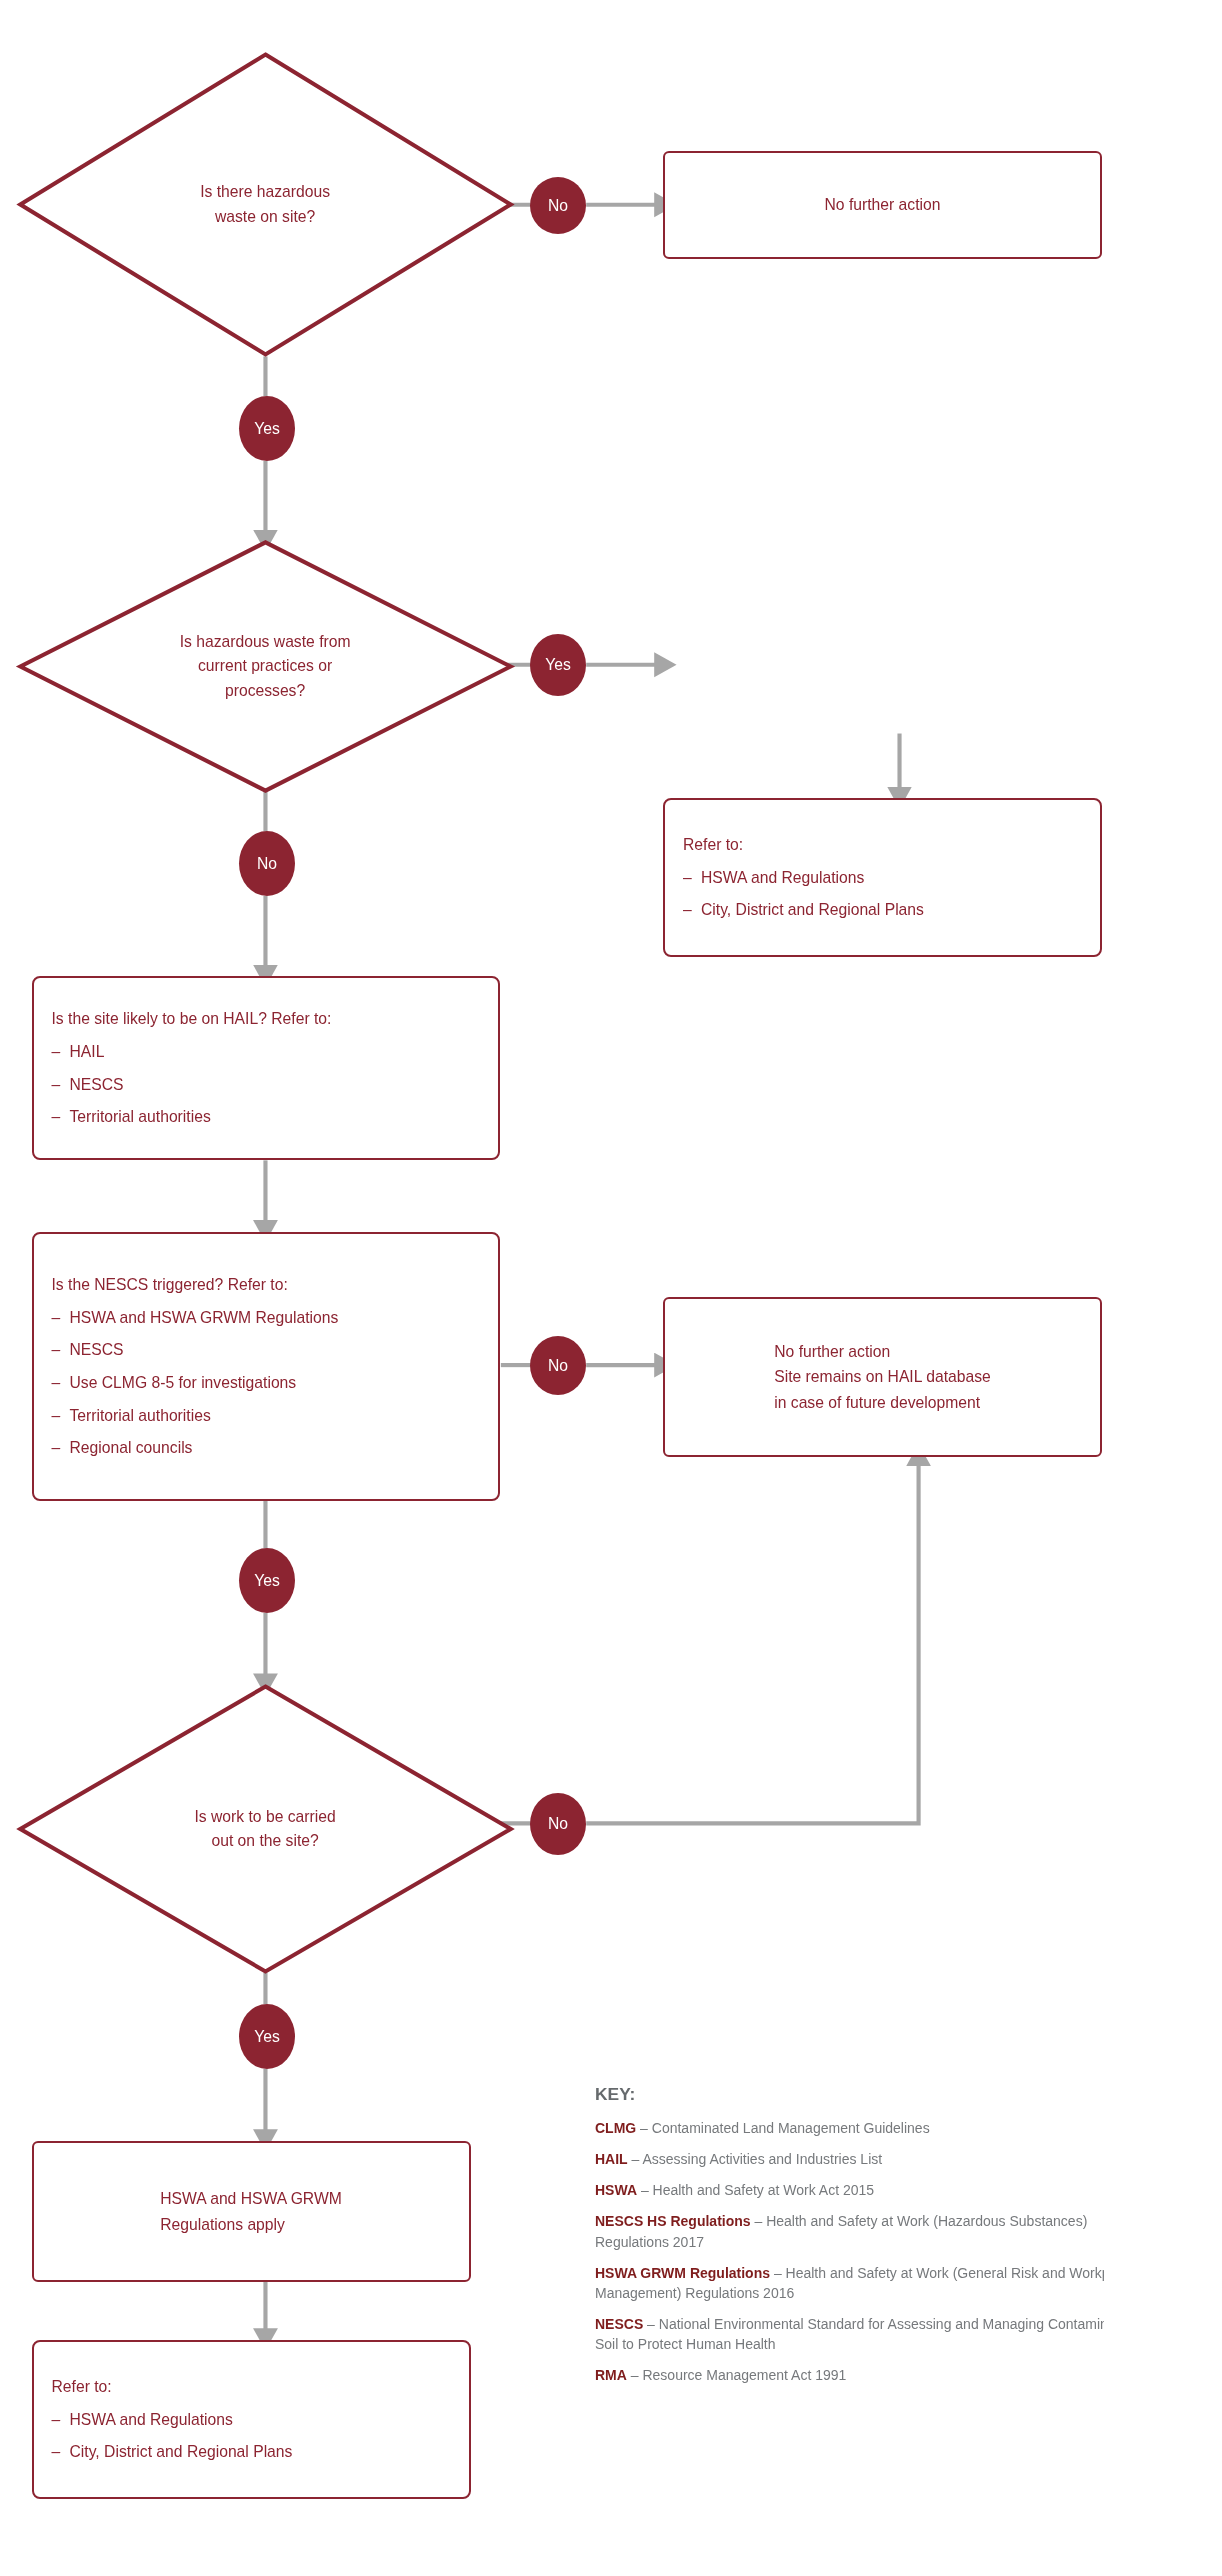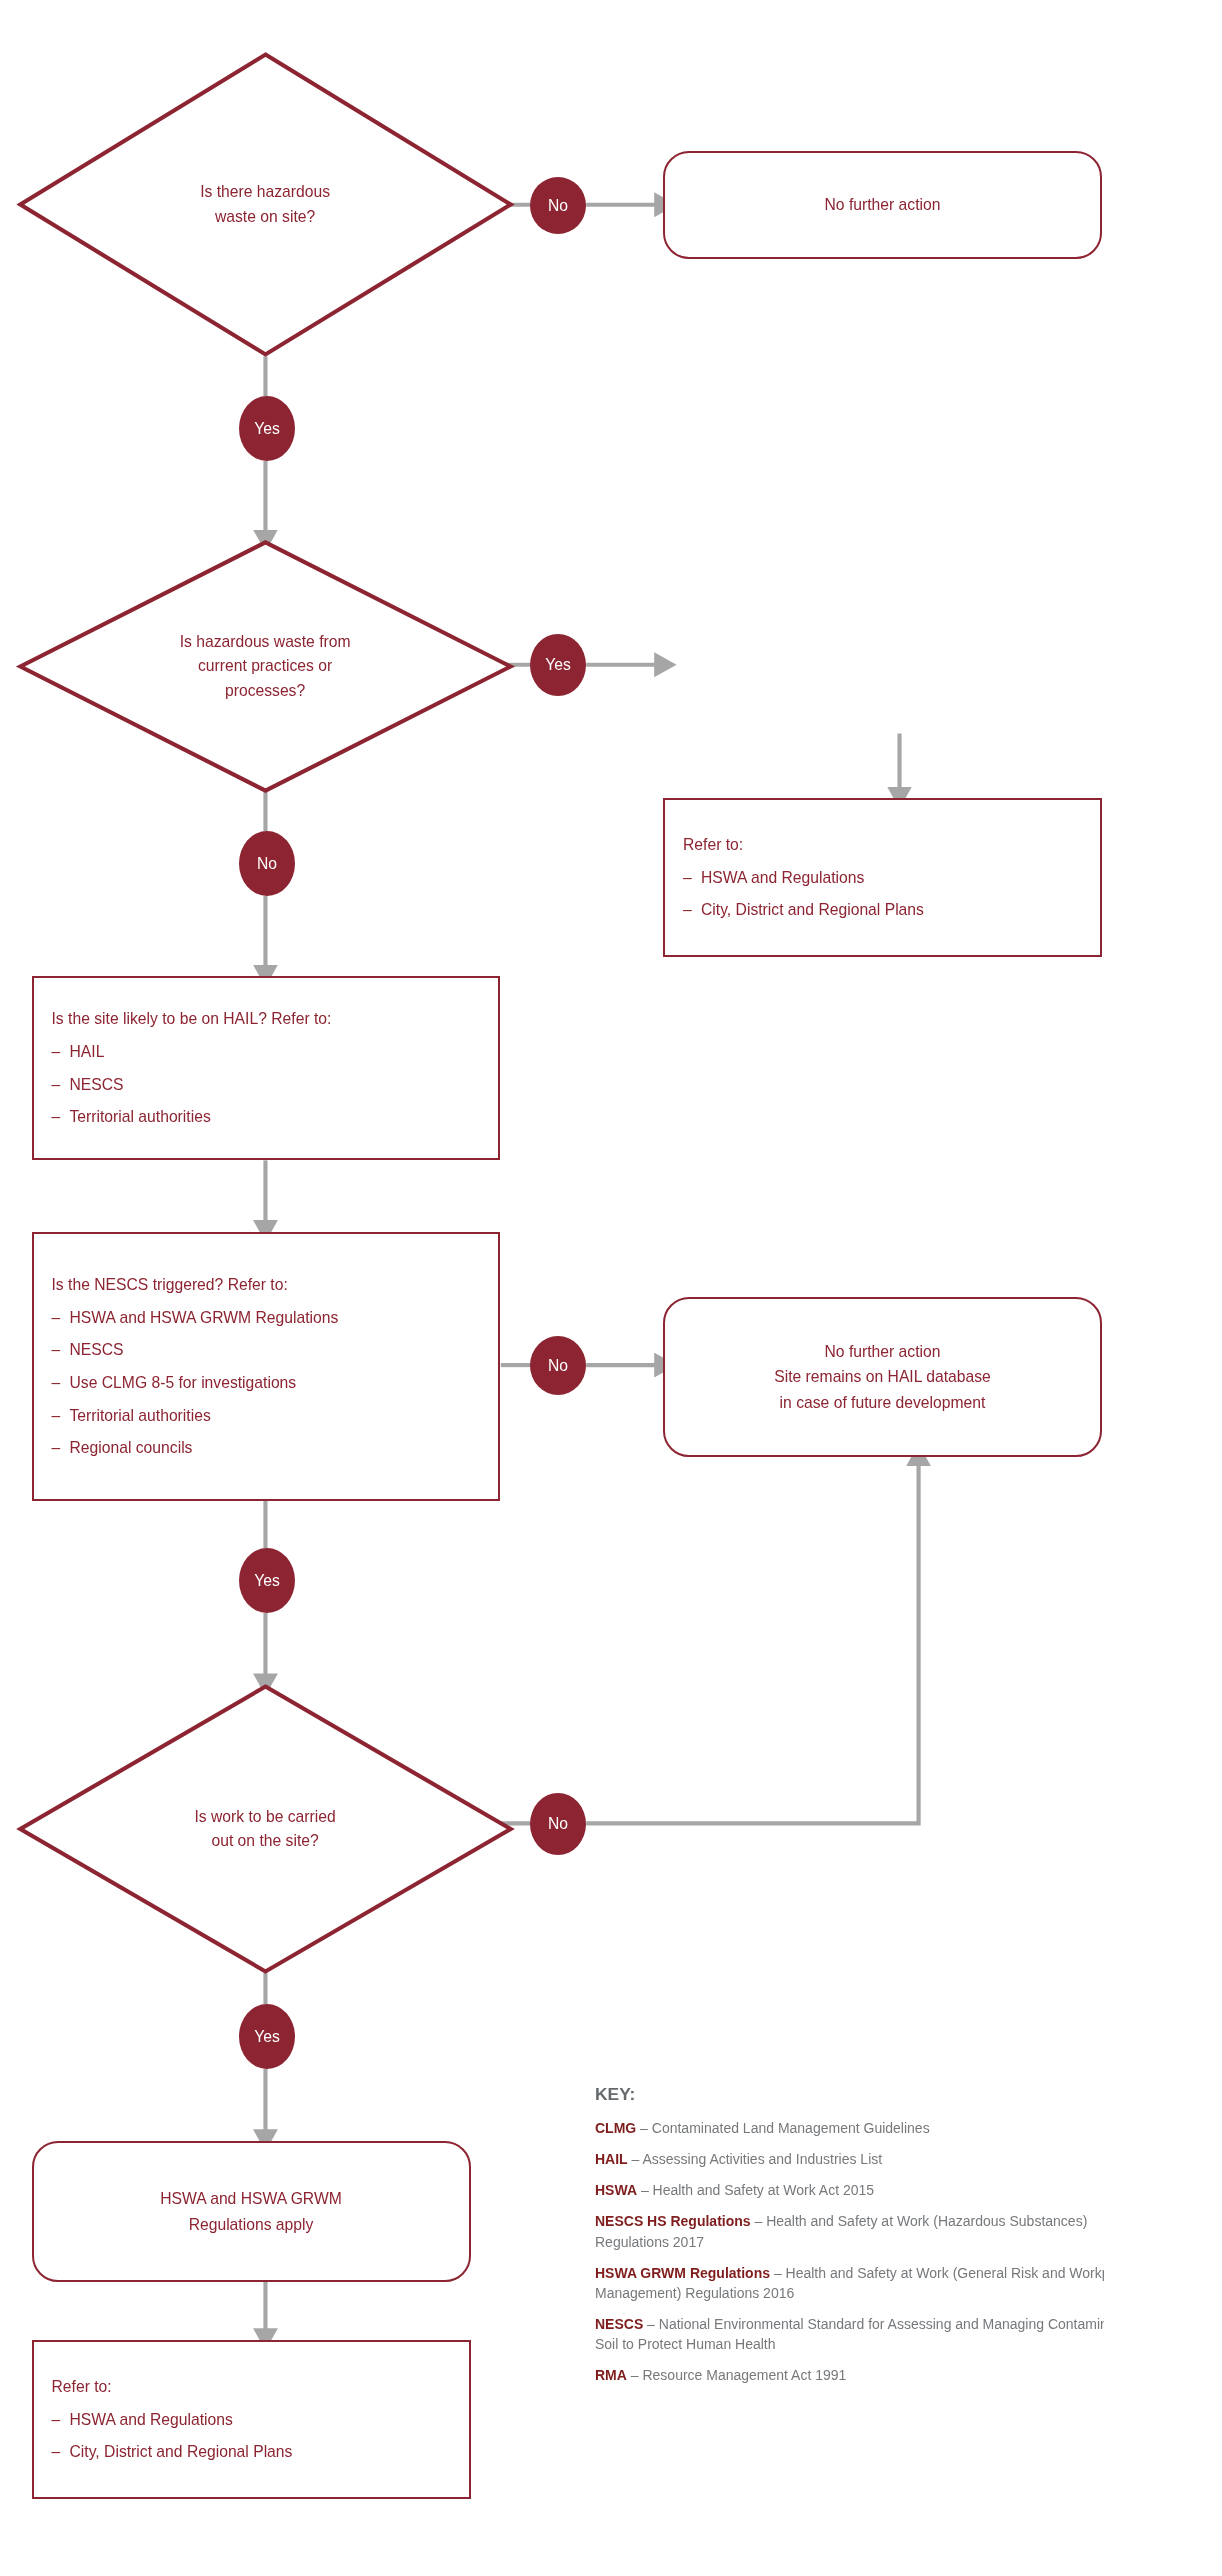--- a/index.html
+++ b/index.html
@@ -50,39 +50,38 @@
     font-weight: 400;
     padding: 0 11.6px;
     box-sizing: border-box;
     white-space: pre-line;
   }
 
   
   .rbox {
     position: absolute;
     border: 2.5px solid #8C2431;
-    border-radius: 26px;
+    border-radius: 6px;
     box-sizing: border-box;
     display: flex;
     align-items: center;
     justify-content: center;
-    text-align: center;
     color: #8C2431;
     font-size: 15.7px;
     line-height: 1.6;
     background: #ffffff;
     white-space: pre-line;
     padding: 5px 28px;
   }
 
   
   .sbox {
     position: absolute;
     border: 2.5px solid #8C2431;
-    border-radius: 0;
+    border-radius: 8px;
     box-sizing: border-box;
     background: #ffffff;
     color: #8C2431;
     font-size: 15.7px;
     line-height: 1.5;
     display: flex;
     flex-direction: column;
     justify-content: center;
     padding: 8.3px 18px;
   }

